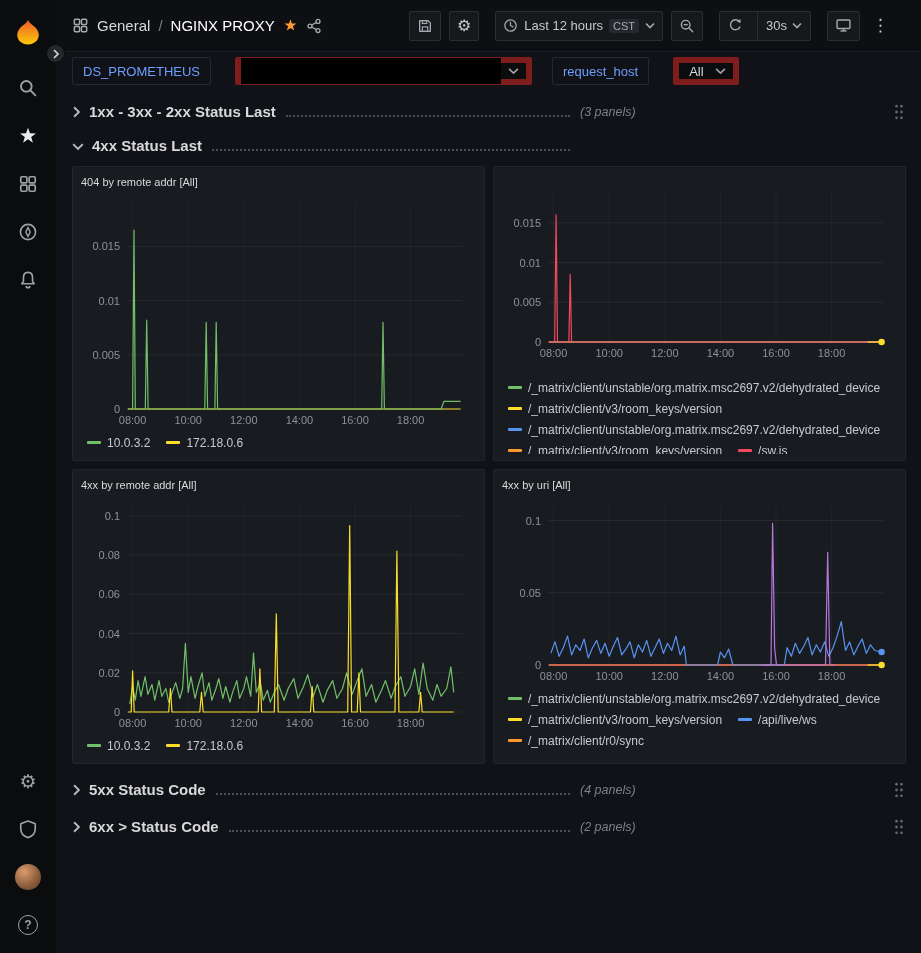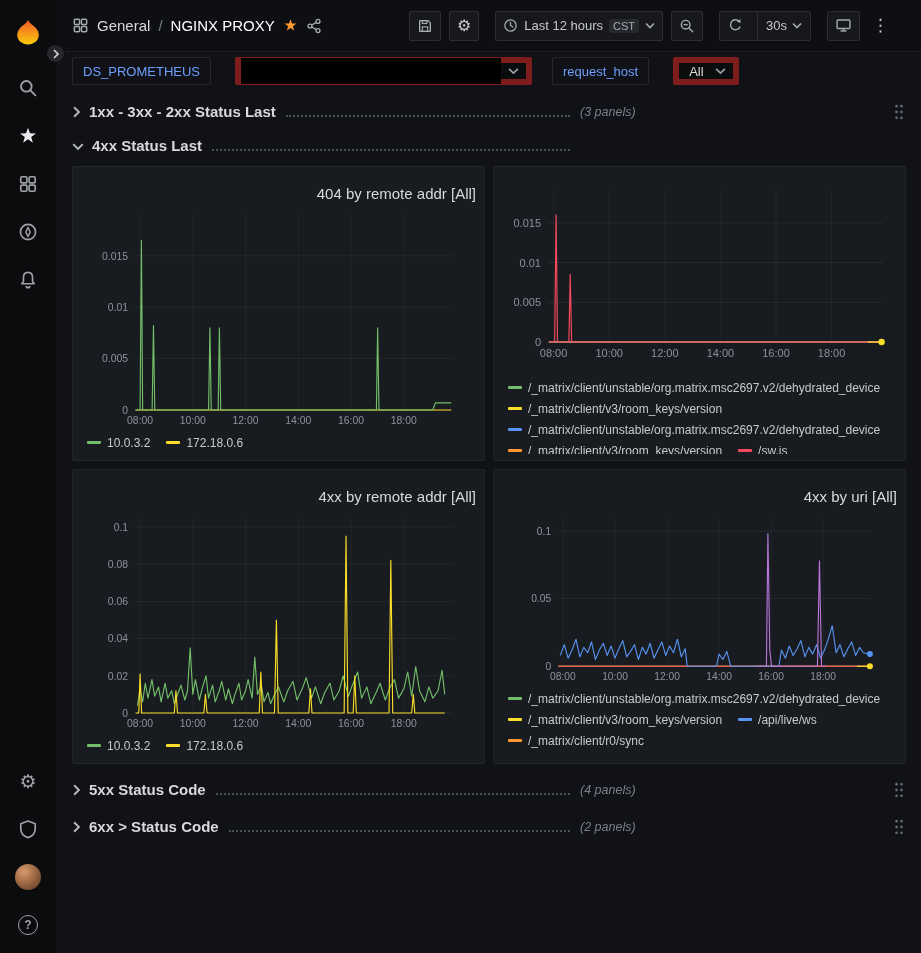--- a/index.html
+++ b/index.html
@@ -83,21 +83,21 @@
   .row-chevron { color:#b6b8bd; display:flex; align-self:center; flex:none; }
   .row-title { font-size:15px; font-weight:700; color:#d8d9da; margin-left:8px; white-space:nowrap; }
   .row-dots { flex:1; border-bottom:2px dotted #4c4e55; margin:0 2px 5px 10px; }
   .row-count { font-style:italic; font-size:12.5px; color:#7b7f87; margin-left:8px; white-space:nowrap; }
   .row-handle { margin-left:auto; display:flex; padding:2px; cursor:grab; }
   .panels { display:grid; grid-template-columns:1fr 1fr; gap:8px; margin:2px 0 12px; }
   .panel {
     background:#181b1f; border:1px solid #23252b; border-radius:2px;
     height:295px; display:flex; flex-direction:column; padding:4px 8px 6px;
   }
-  .panel-title { text-align:right; font-size:15px; font-weight:500; color:#d8d9da; height:24px; line-height:22px; cursor:pointer; white-space:nowrap; overflow:hidden;margin-top:12px; }
+  .panel-title { text-align:left; font-size:11px; font-weight:500; color:#d8d9da; height:24px; line-height:22px; cursor:pointer; white-space:nowrap; overflow:hidden; }
   .chart { flex:1; min-height:0; width:100%; display:block; }
   .chart text { fill:rgba(204,204,220,0.65); font-size:11px; font-family:"Liberation Sans",sans-serif; }
   .legend {
     overflow:hidden; display:flex; flex-wrap:wrap; align-content:flex-start;
     column-gap:16px; padding:3px 2px 0 6px; font-size:12px; color:#c8c9ce; flex:none;
   }
   .legend-item { display:flex; align-items:center; gap:6px; white-space:nowrap; height:21px; max-width:100%; overflow:hidden; cursor:pointer; }
   .legend-swatch { width:14px; height:3px; border-radius:1px; flex:none; }
   .panel[data-panel="0"] .legend, .panel[data-panel="2"] .legend { height:25px; }
   .panel[data-panel="1"] .legend { height:80px; }

